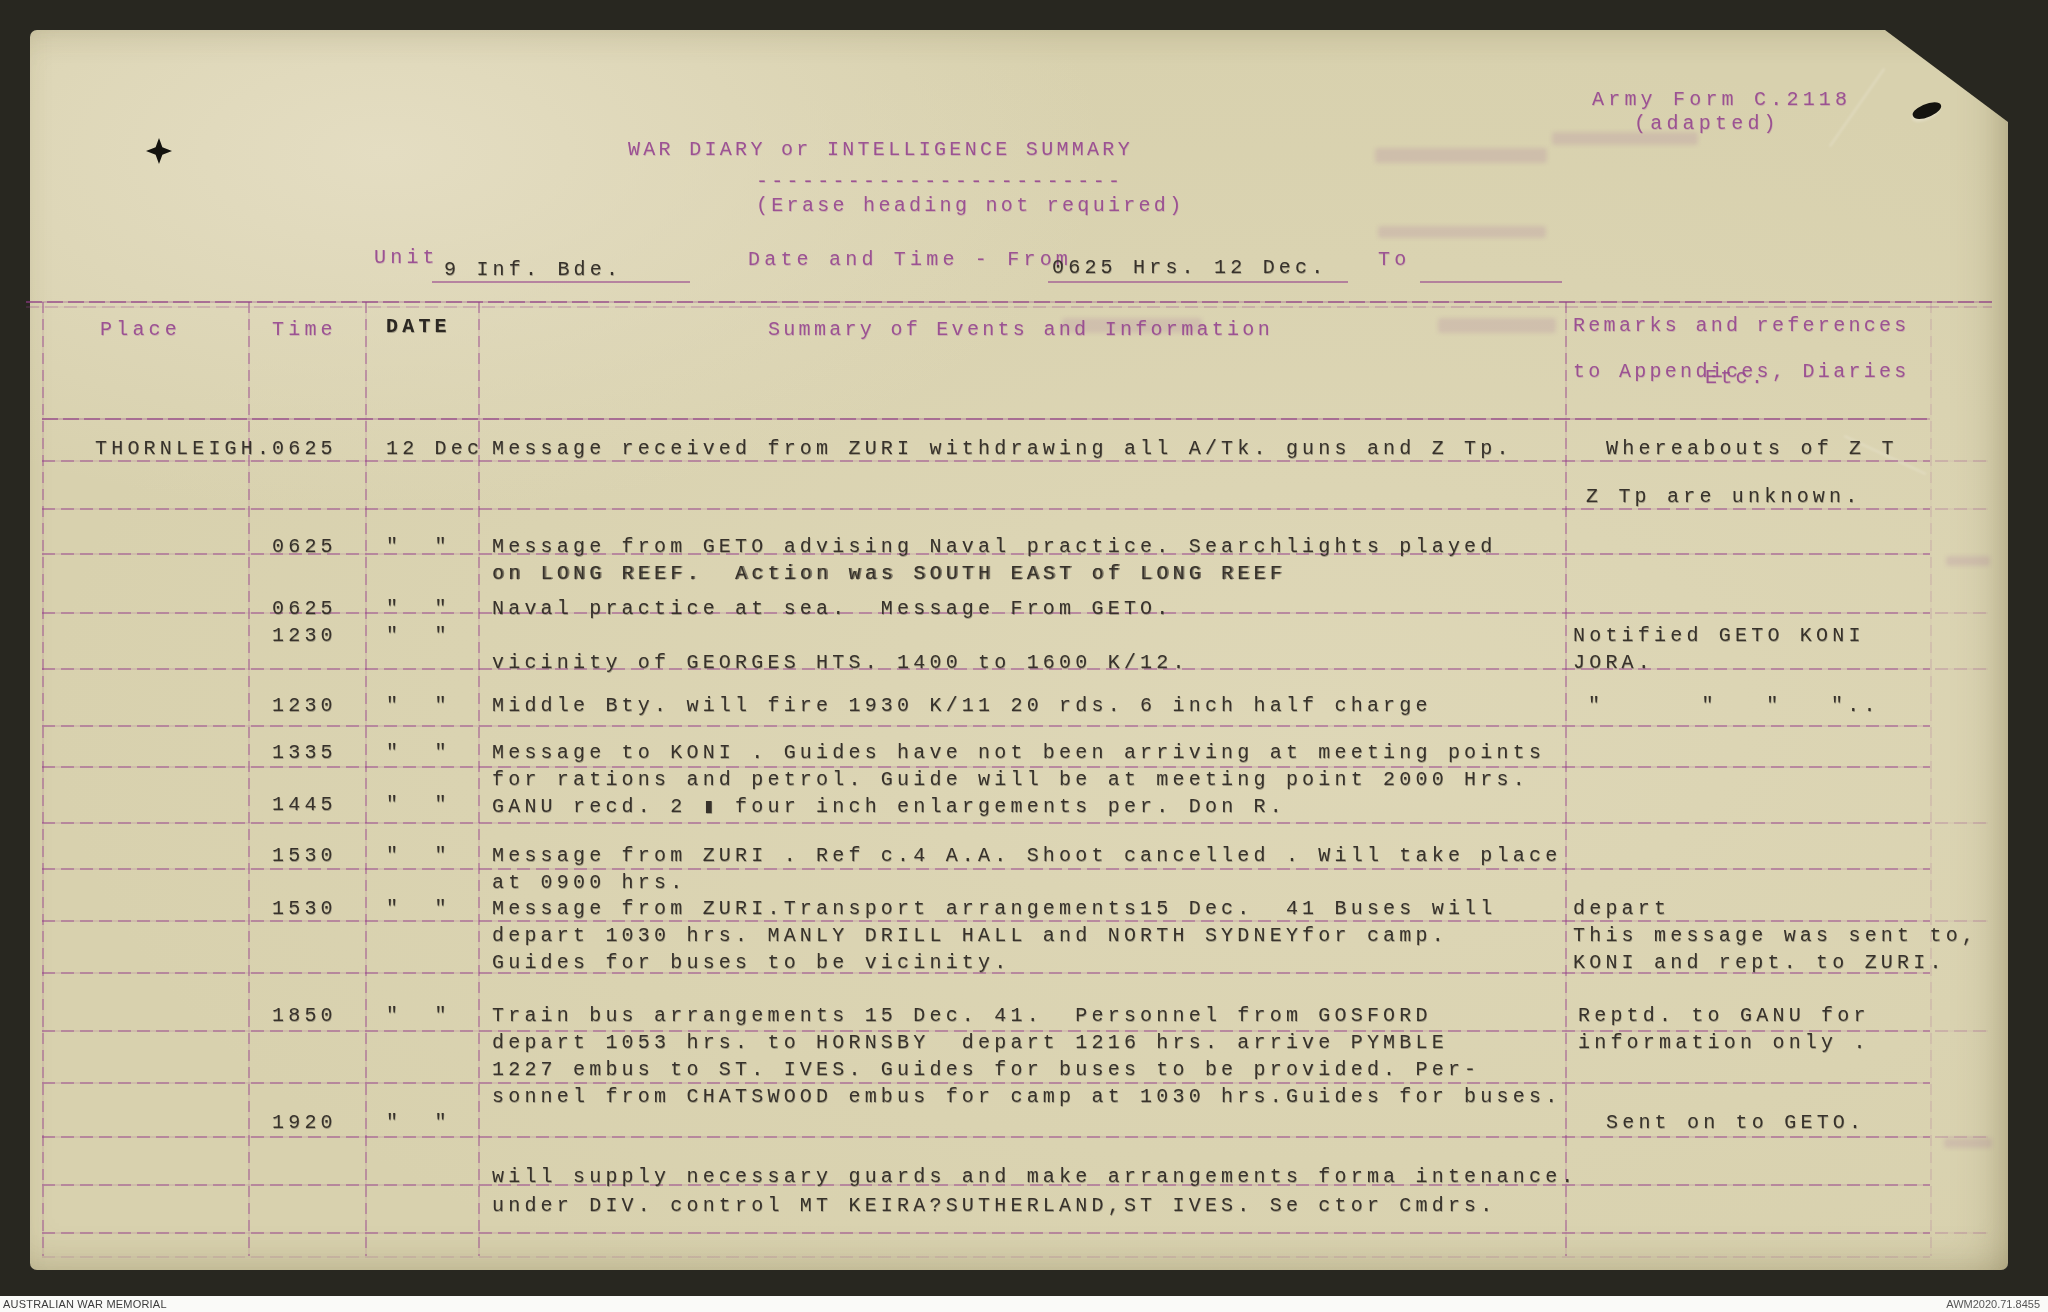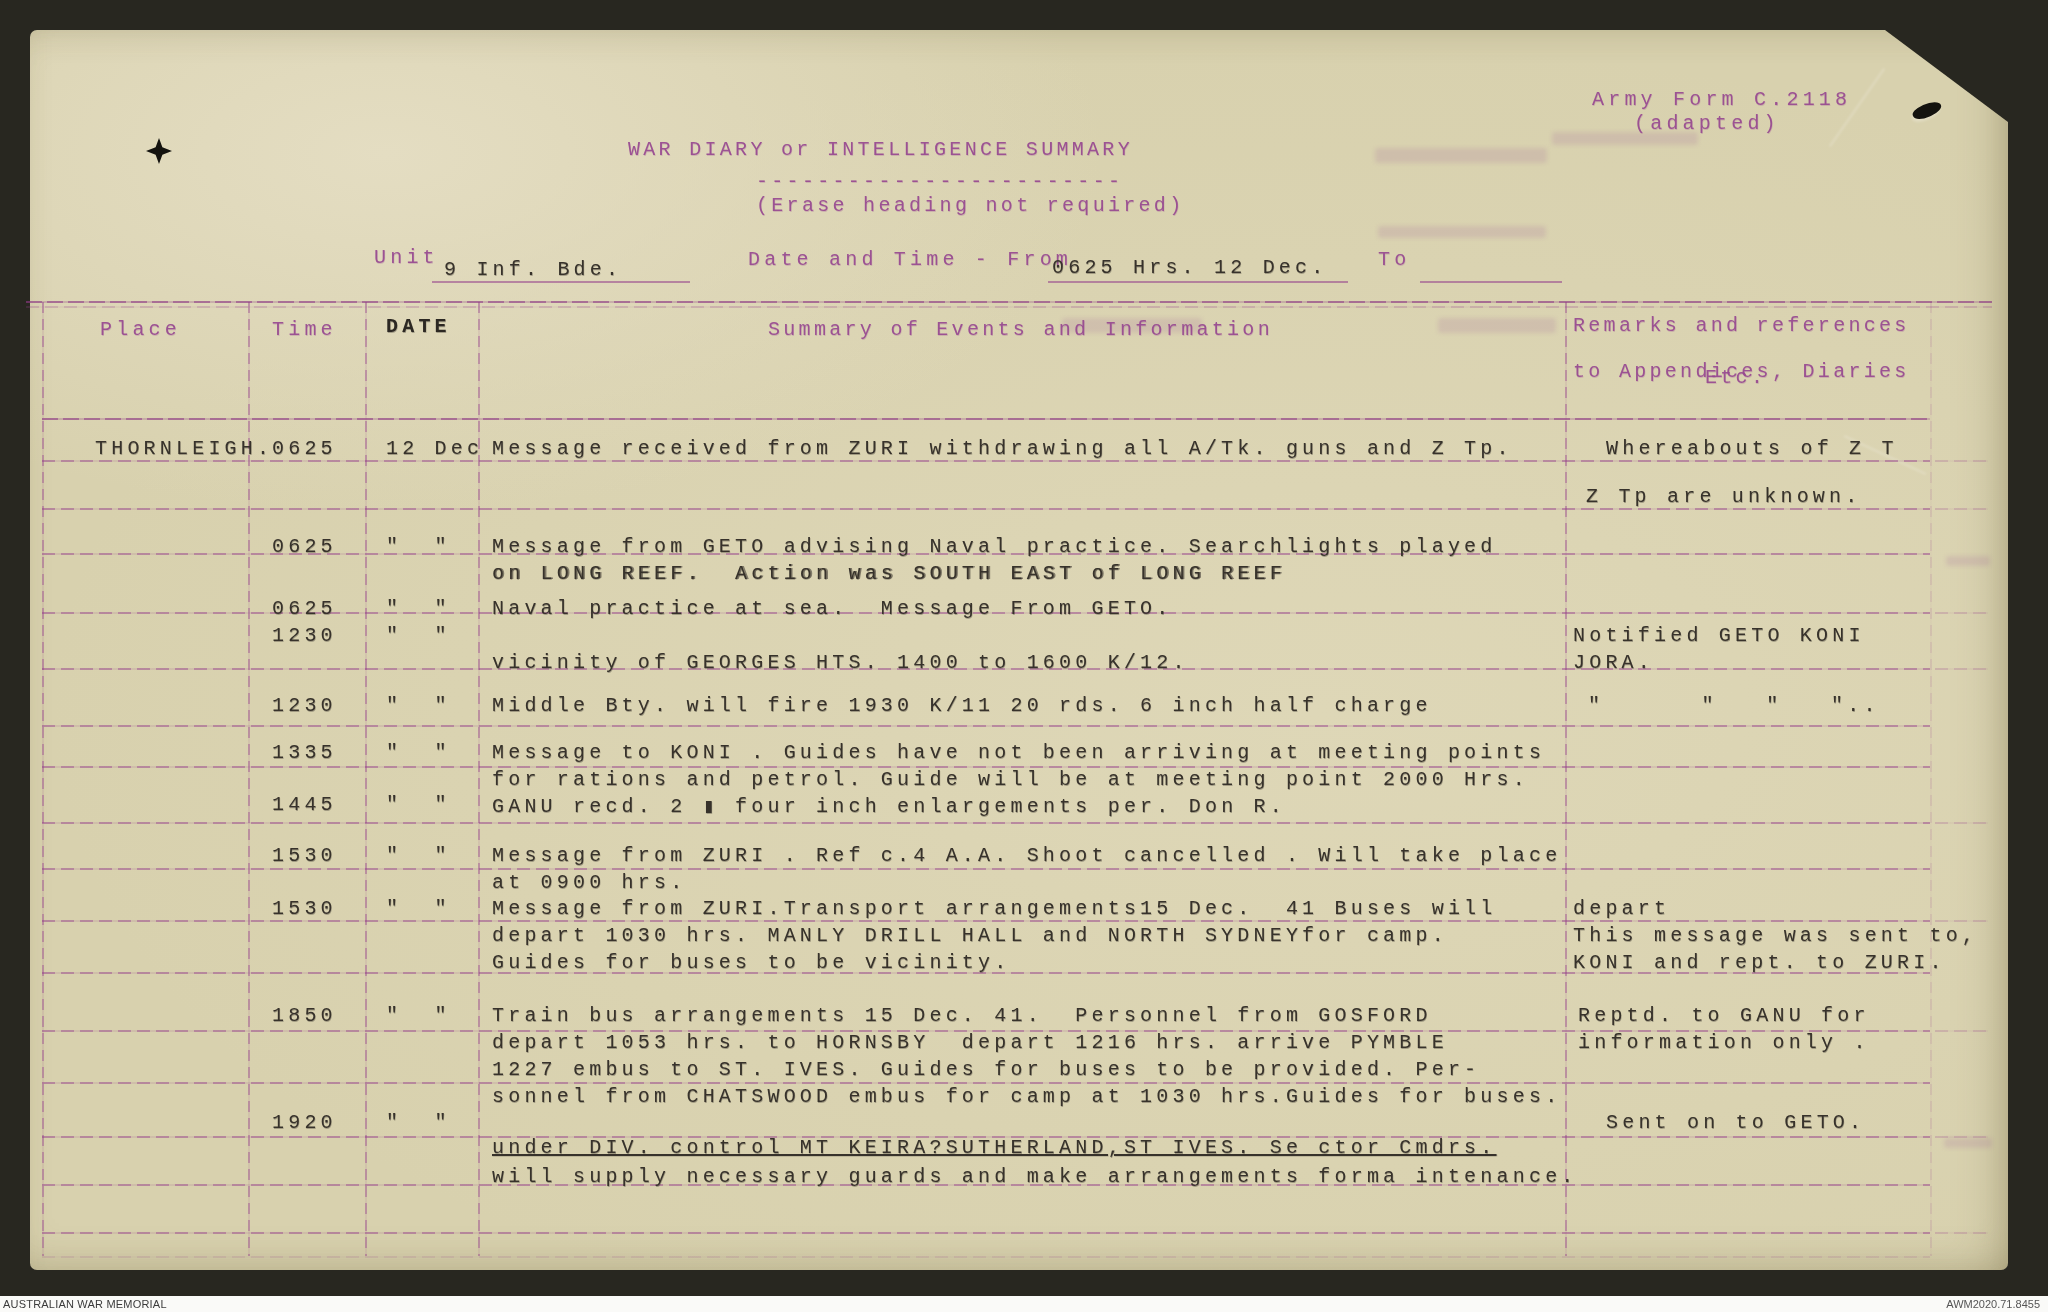--- a/index.html
+++ b/index.html
@@ -203,21 +203,21 @@
   <div class="tp" style="left:492px;top:1004px;">Train bus arrangements 15 Dec. 41.  Personnel from GOSFORD</div>
   <div class="tp" style="left:1578px;top:1004px;">Reptd. to GANU for</div>
   <div class="tp" style="left:492px;top:1031px;">depart 1053 hrs. to HORNSBY  depart 1216 hrs. arrive PYMBLE</div>
   <div class="tp" style="left:1578px;top:1031px;">information only .</div>
   <div class="tp" style="left:492px;top:1058px;">1227 embus to ST. IVES. Guides for buses to be provided. Per-</div>
   <div class="tp" style="left:492px;top:1085px;">sonnel from CHATSWOOD embus for camp at 1030 hrs.Guides for buses.</div>
 
   <div class="tp" style="left:272px;top:1111px;">1920</div>
   <div class="tp" style="left:386px;top:1111px;">"  "</div>
   <div class="tp" style="left:1582px;top:1111px;margin-left:24px;">Sent on to GETO.</div>
-  <div class="tp" style="left:492px;top:1136px;text-decoration:underline;">under DIV. control MT KEIRA?SUTHERLAND,ST IVES. Se ctor Cmdrs.</div>
+  <div class="tp" style="left:492px;top:1194px;">under DIV. control MT KEIRA?SUTHERLAND,ST IVES. Se ctor Cmdrs.</div>
   <div class="tp" style="left:492px;top:1165px;">will supply necessary guards and make arrangements forma intenance.</div>
 
   <div class="strip">
     <span class="l">AUSTRALIAN WAR MEMORIAL</span>
     <span class="r">AWM2020.71.8455</span>
   </div>
 
 </div>
 
 </body></html>

